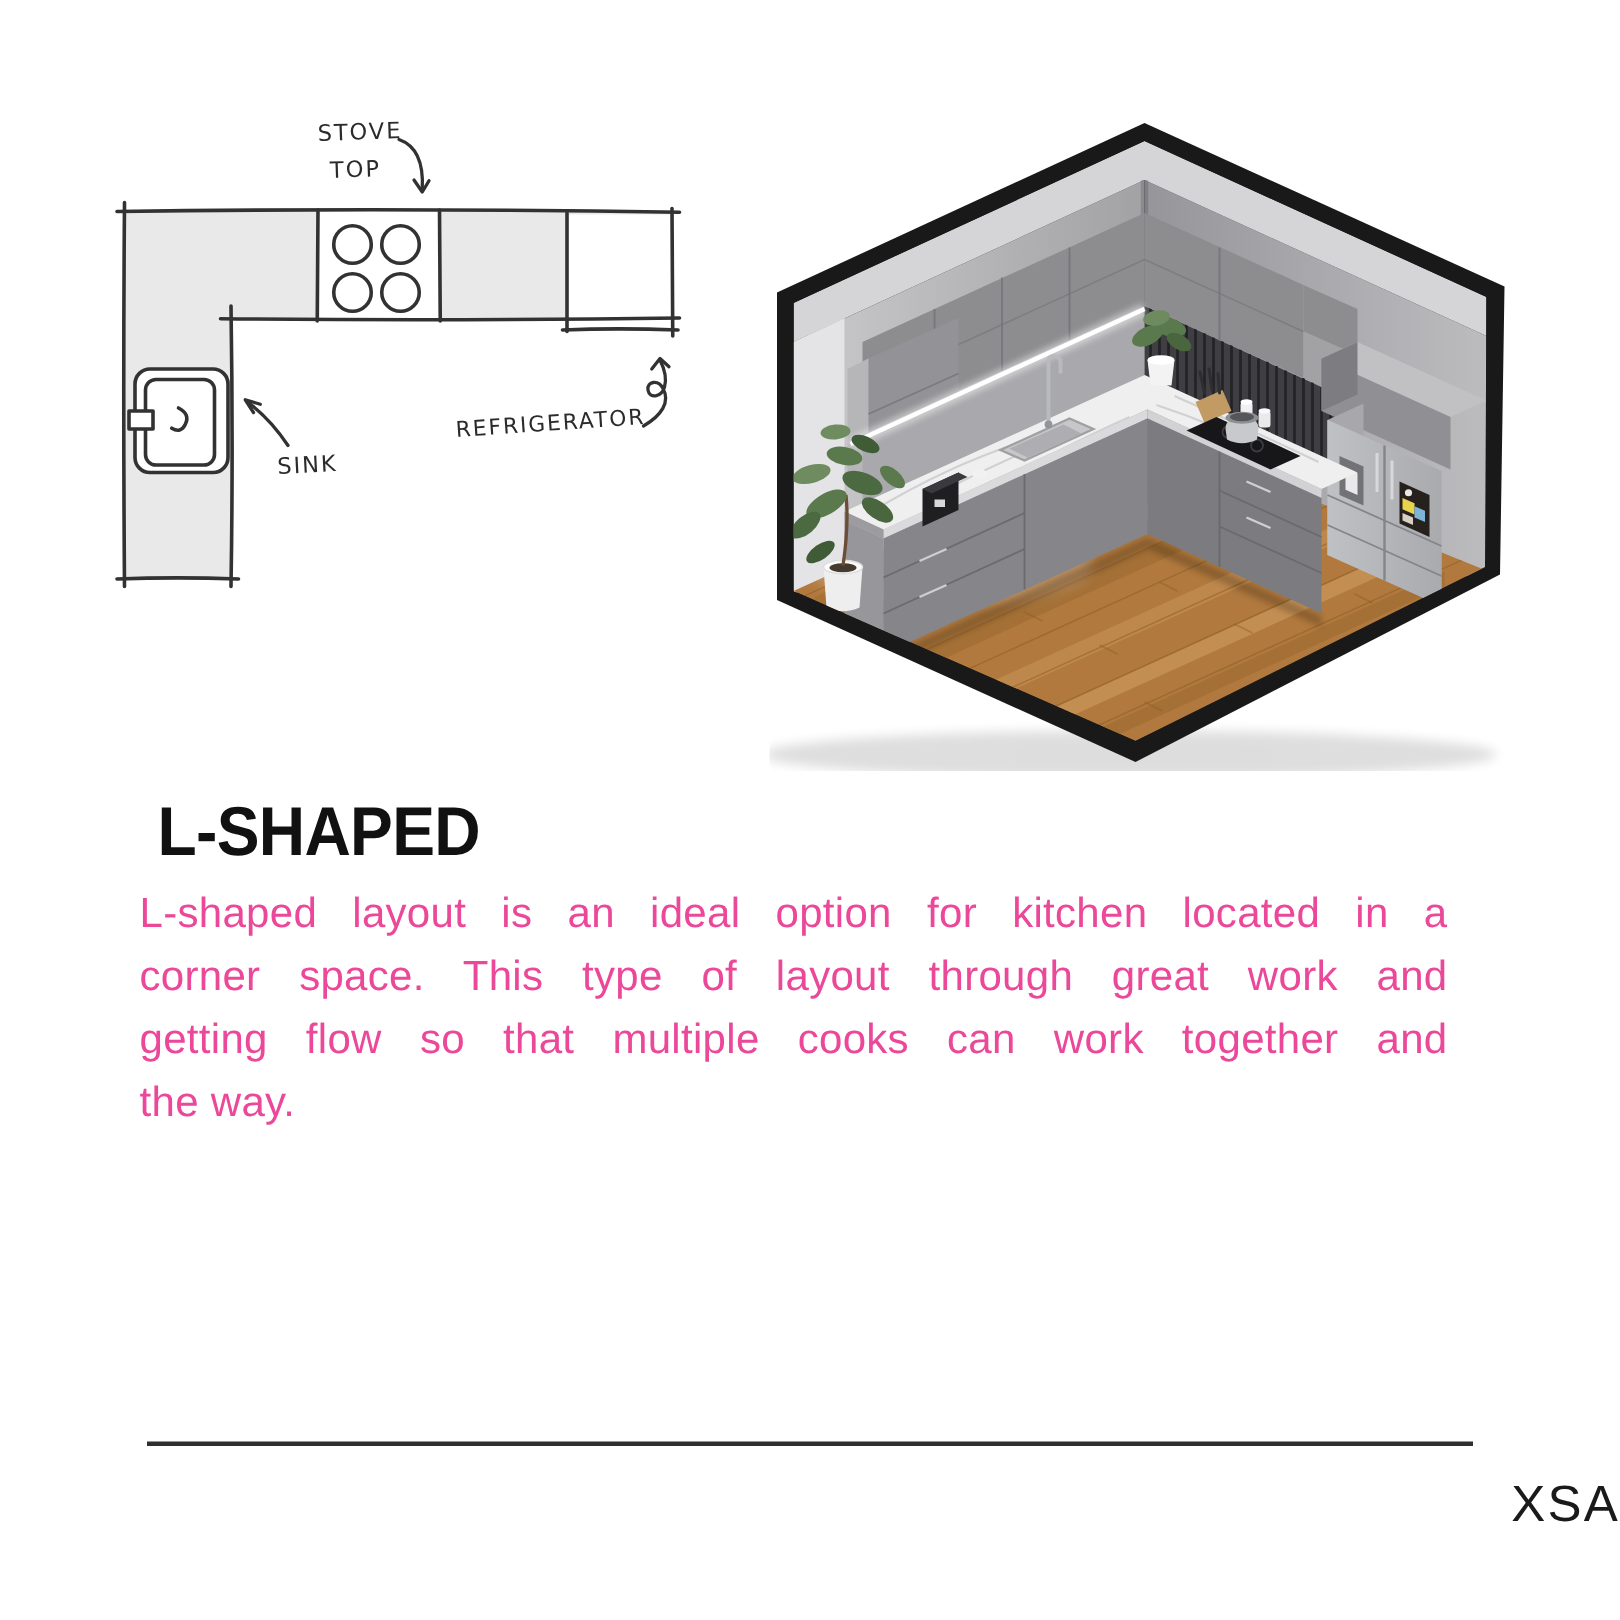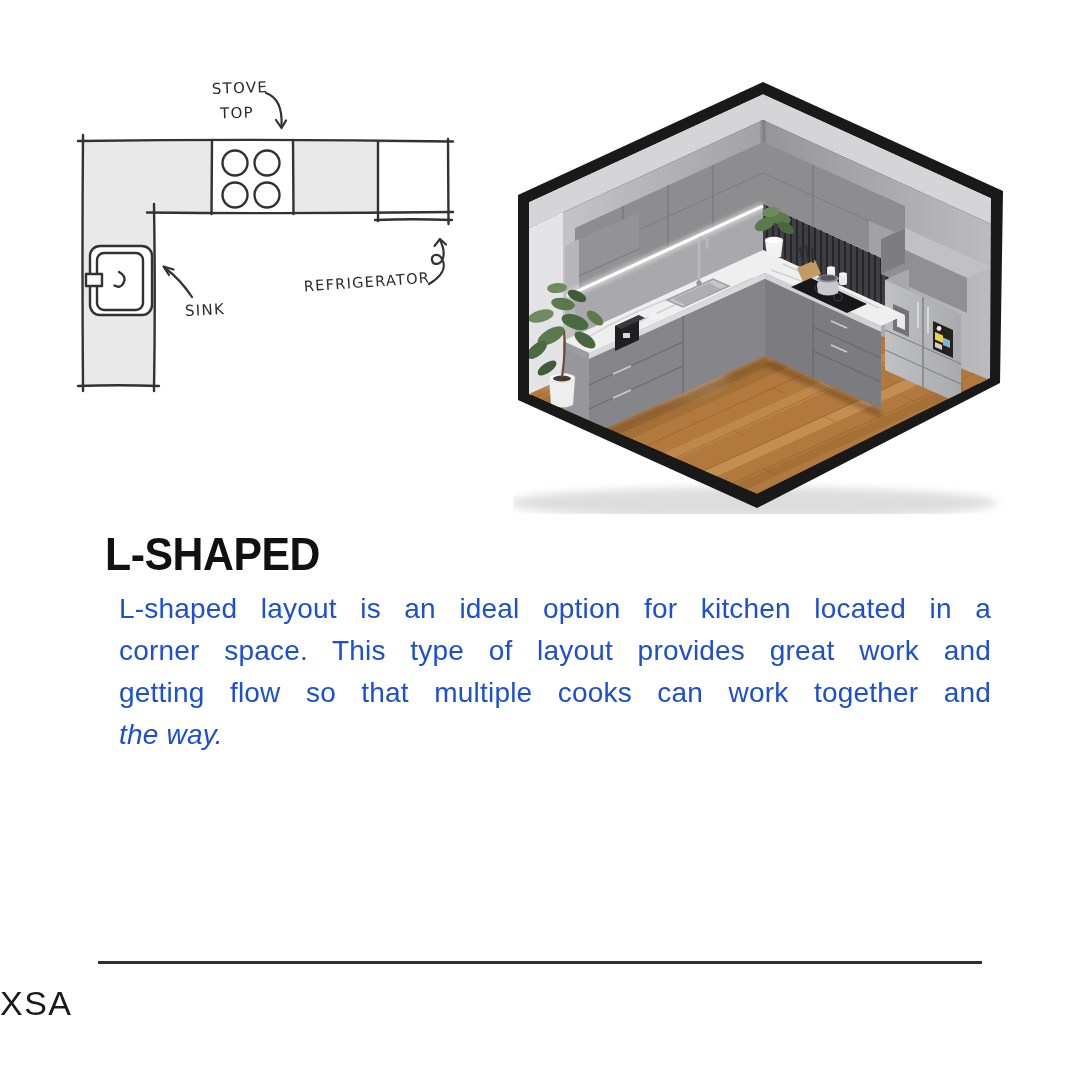--- a/index.html
+++ b/index.html
@@ -4,26 +4,26 @@
 <style>
   html,body{margin:0;padding:0;background:#ffffff;}
   #canvas{position:relative;width:1080px;height:1080px;background:#ffffff;overflow:hidden;
           font-family:"Liberation Sans",sans-serif;}
   #floorplan{position:absolute;left:70px;top:60px;}
   #kitchen{position:absolute;left:513px;top:78px;}
   .sketch-label{font-family:"DejaVu Sans",sans-serif;letter-spacing:1.3px;fill:#2b2b2b;}
   #page-title{position:absolute;left:105px;top:496px;font-size:46px;font-weight:700;
               color:#111;letter-spacing:-0.5px;transform:scaleX(0.93);transform-origin:left top;
               white-space:nowrap;}
-  #paragraph{position:absolute;left:119px;top:588px;width:872px;font-size:28px;line-height:42px;
-             color:#1d4ed8;letter-spacing:0.2px;}
+  #paragraph{position:absolute;left:93px;top:588px;width:872px;font-size:28px;line-height:42px;
+             color:#ec4899;letter-spacing:0.2px;}
   .body-line{text-align:justify;text-align-last:justify;white-space:normal;}
-  .body-line.last{text-align:right;text-align-last:left;font-style:italic;}
+  .body-line.last{text-align:right;text-align-last:left;}
   #divider{position:absolute;left:98px;top:961px;width:884px;height:3px;background:#2f2f2f;}
-  #brand{position:absolute;left:0;top:984px;width:1080px;text-align:left;font-size:34px;
+  #brand{position:absolute;left:0;top:984px;width:1080px;text-align:right;font-size:34px;
          color:#1a1a1a;letter-spacing:1.5px;}
 </style>
 </head>
 <body>
 
 <div id="canvas">
 
   <svg id="floorplan" width="402" height="352" viewBox="0 0 402 352">
 
     <path d="M13,81 H378 V153 H84 V326 H13 Z" fill="#e9e9e9"></path>
@@ -349,21 +349,21 @@
           <ellipse cx="34" cy="290" rx="11" ry="5" transform="rotate(-35 34 290)" fill="#3f5c37"></ellipse>
         </g>
       </g>
     </g>
   </svg>
 
   <h1 id="page-title">L-SHAPED</h1>
 
   <div id="paragraph">
     <div class="body-line">L-shaped layout is an ideal option for kitchen located in a</div>
-    <div class="body-line">corner space. This type of layout provides great work and</div>
+    <div class="body-line">corner space. This type of layout through great work and</div>
     <div class="body-line">getting flow so that multiple cooks can work together and</div>
     <div class="body-line last">the way.</div>
   </div>
 
   <div id="divider"></div>
   <div id="brand">XSA</div>
 
 </div>
 
 </body></html>

